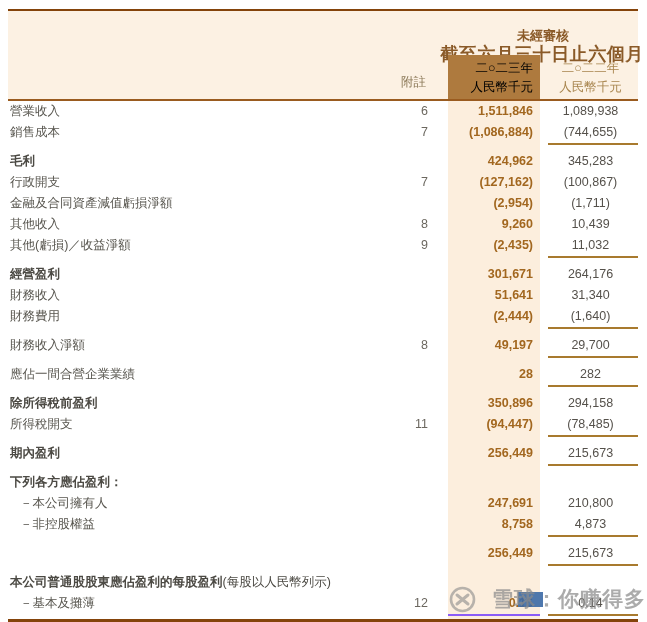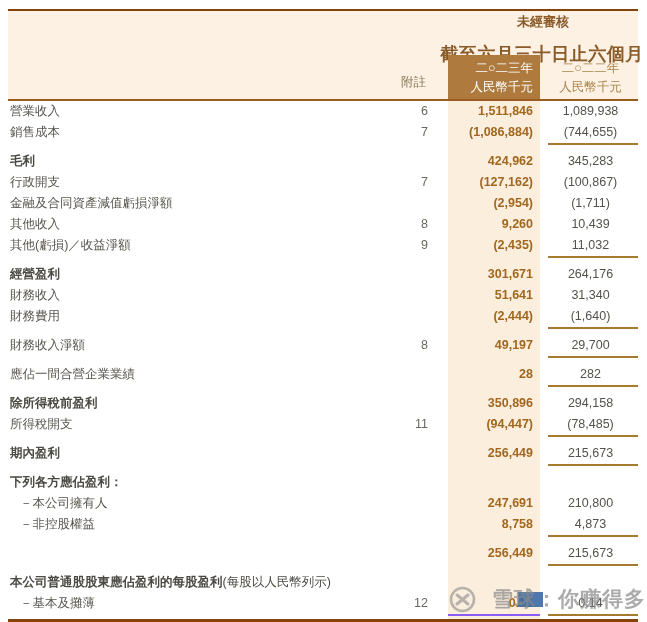--- a/index.html
+++ b/index.html
@@ -12,34 +12,34 @@
   .inner{margin:0 9px 0 8px;position:relative;}
   
   .band{
     position:relative;height:92px;margin-top:9px;
     background:#fcf1e3;
     border-top:2px solid #84430a;
     border-bottom:2px solid #9a5b1f;
     box-sizing:border-box;
   }
   .h-unaudited{
-    position:absolute;left:440px;width:190px;top:2px;
+    position:absolute;left:440px;width:190px;top:16px;
     text-align:center;font-weight:bold;color:#8a5a28;font-size:13px;
   }
   .h-period{
     position:absolute;left:430px;width:208px;top:31px;
     text-align:center;font-weight:bold;color:#8a5a28;font-size:18px;letter-spacing:.5px;
   }
   .h-note{
     position:absolute;left:340px;width:78px;bottom:8px;
     text-align:right;color:#8c7a59;font-size:12.5px;
   }
   .h-2023{
     position:absolute;left:440px;width:92px;bottom:0;height:44px;
-    background:#ae7a3e;color:#ffffff;box-sizing:border-box;
+    background:#ae7a3e;color:#000000;box-sizing:border-box;
     text-align:right;padding:4px 7px 0 0;line-height:19px;font-size:12.5px;
   }
   .h-2022{
     position:absolute;left:540px;width:90px;bottom:0;height:44px;
     color:#a8854e;box-sizing:border-box;
     text-align:center;padding:4px 5px 0 0;line-height:19px;font-size:12.5px;
   }
   
   .tbl{position:relative;}
   .row{

